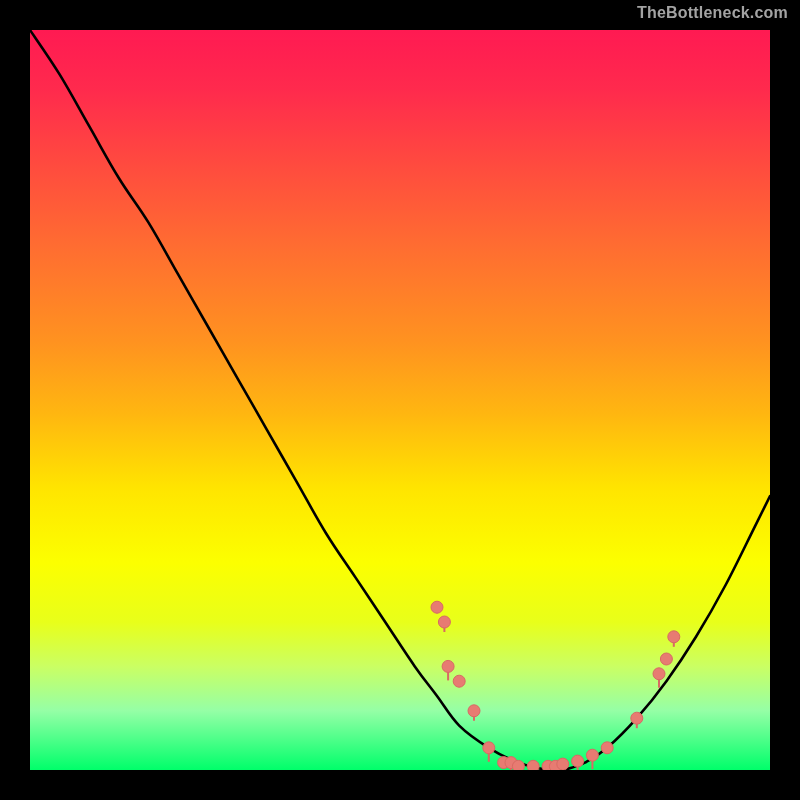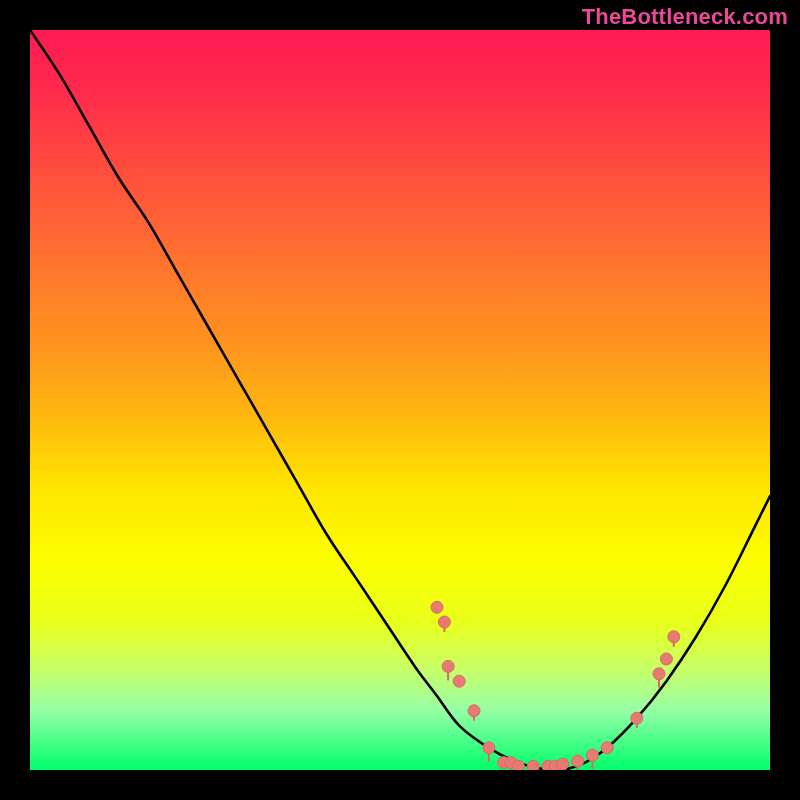--- a/index.html
+++ b/index.html
@@ -14,22 +14,22 @@
   .frame {
     position: relative;
     width: 800px;
     height: 800px;
     background: #000;
   }
   .watermark {
     position: absolute;
     top: 4px;
     right: 12px;
-    color: #ec4899;
-    font-size: 22px;
+    color: #a3a3a3;
+    font-size: 16px;
     font-weight: 600;
     letter-spacing: 0.2px;
     z-index: 5;
   }
   .plot {
     position: absolute;
     left: 30px;
     top: 30px;
     width: 740px;
     height: 740px;

